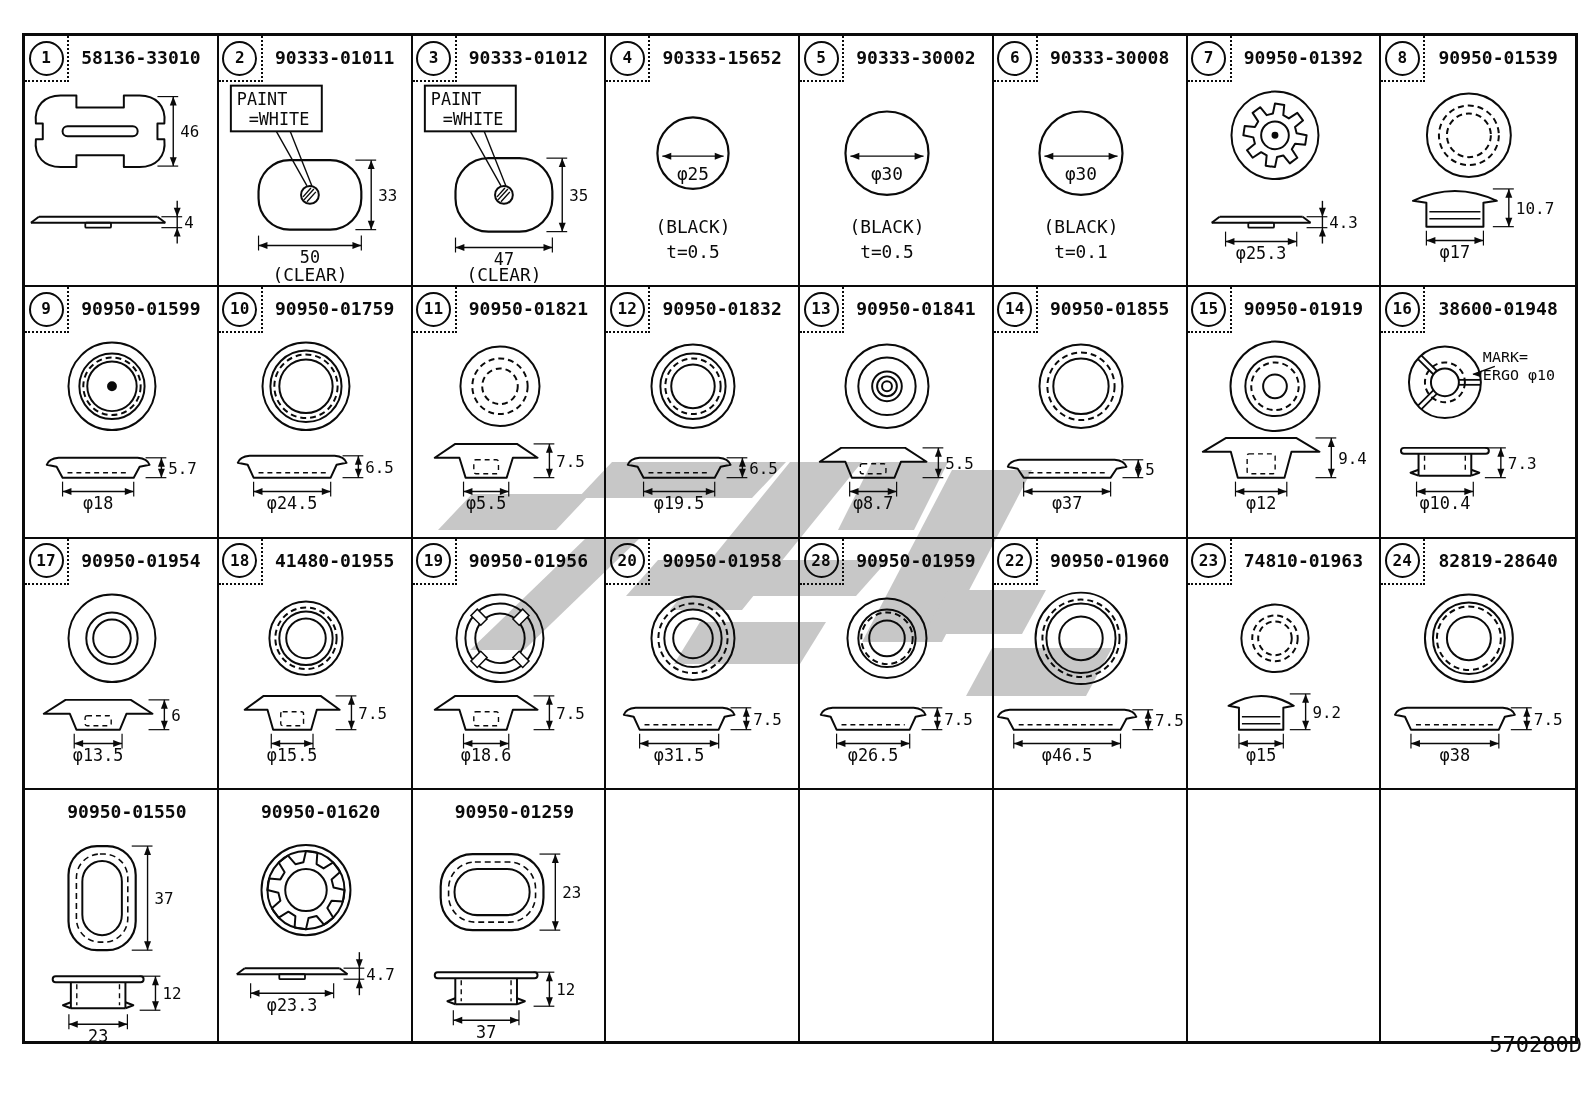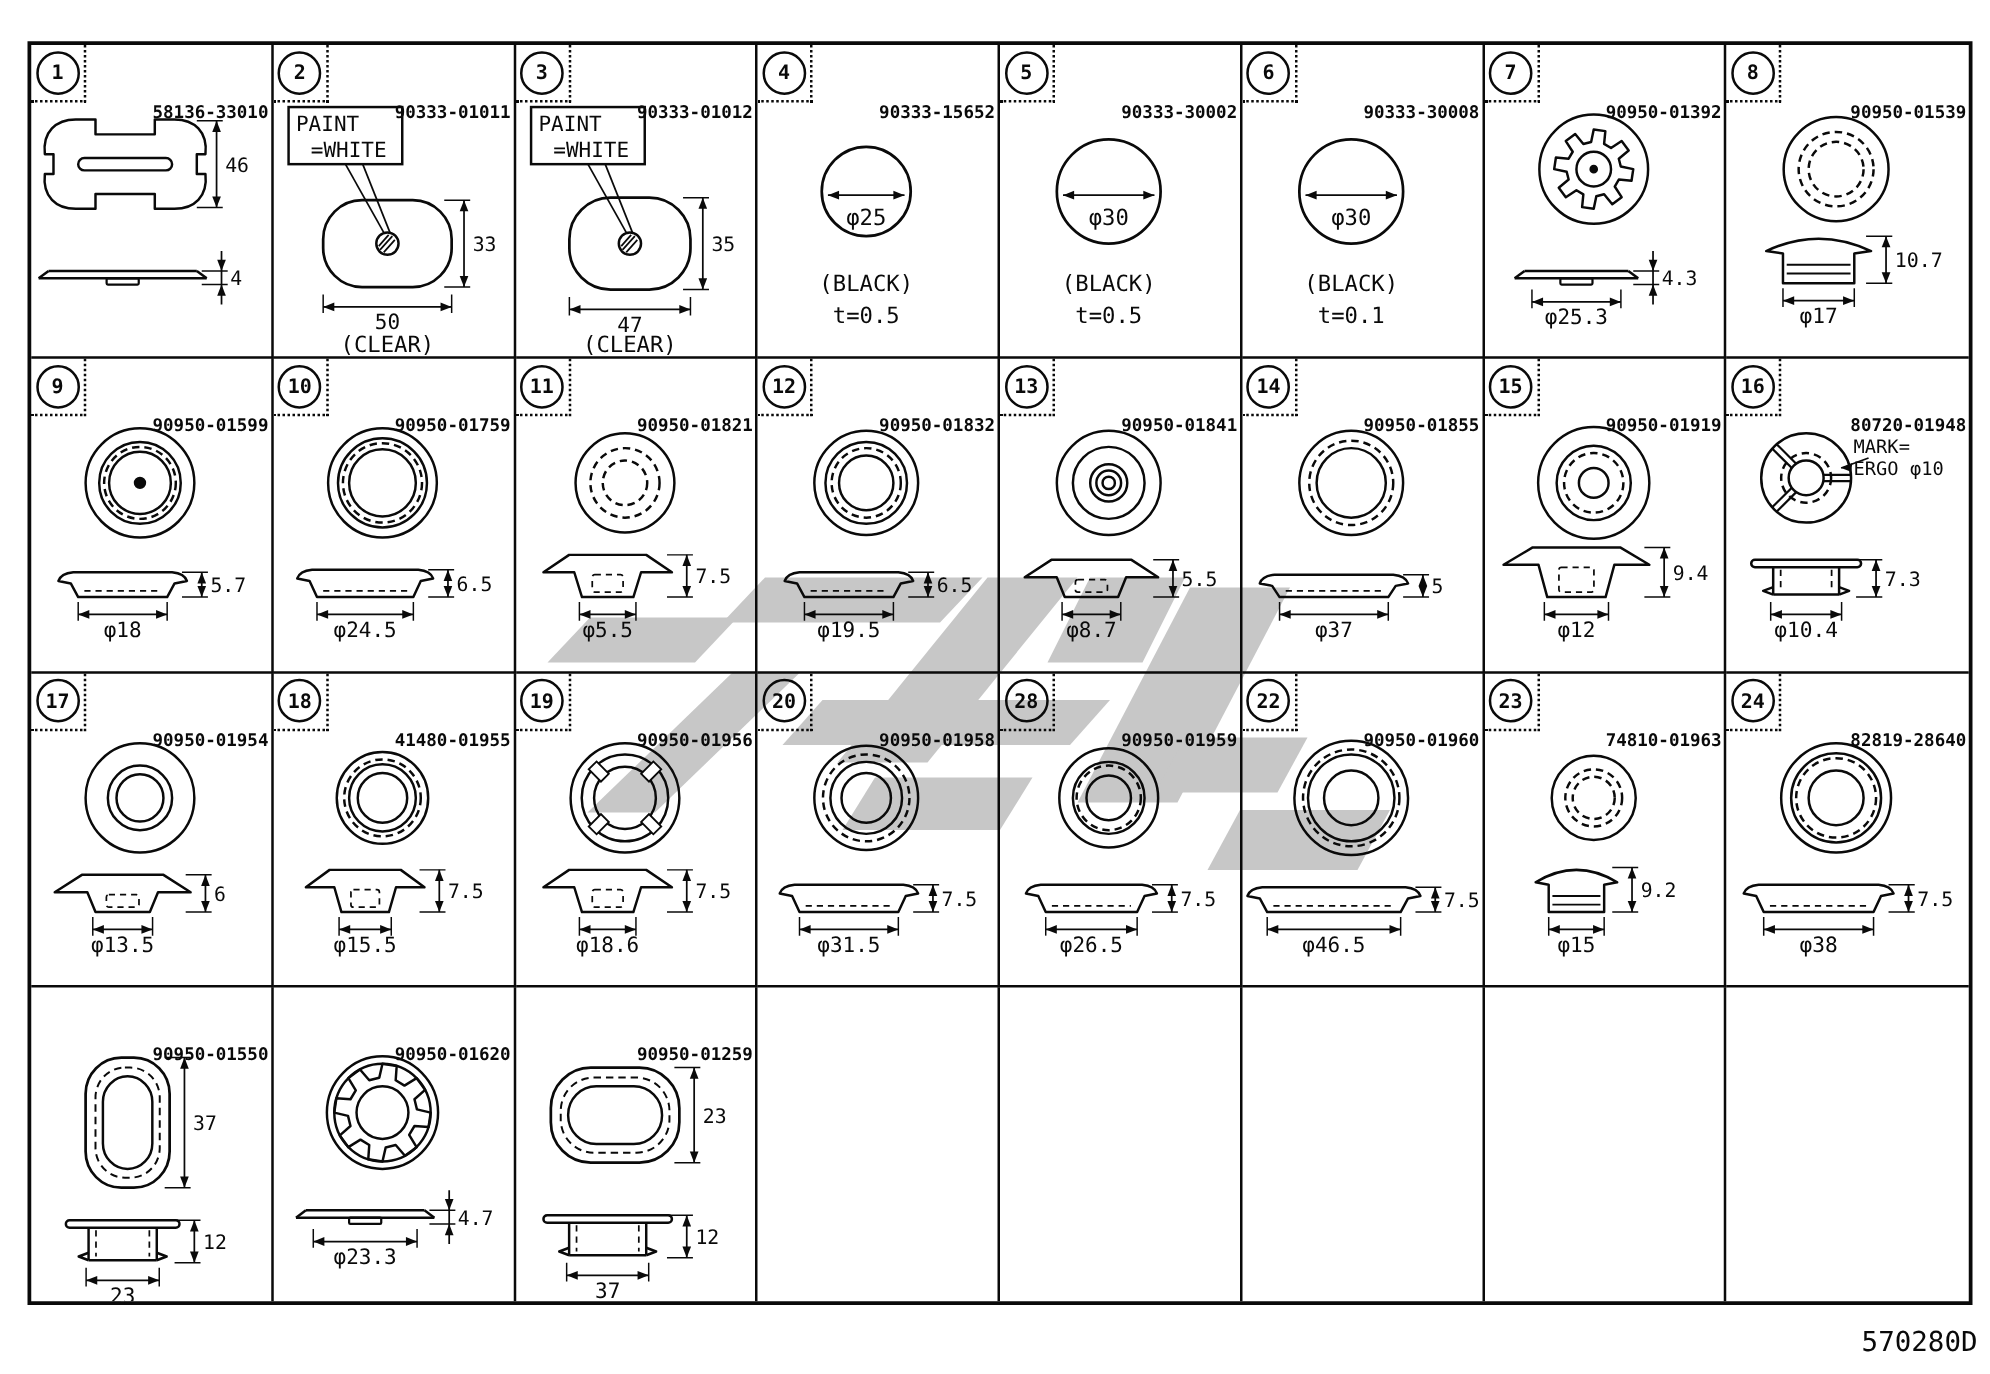--- a/index.html
+++ b/index.html
@@ -11,25 +11,25 @@
         grid-template-columns:repeat(8,1fr);grid-template-rows:repeat(4,1fr);z-index:2;}
   .cell{position:relative;border-right:2px solid #0a0a0a;border-bottom:2px solid #0a0a0a;}
   .cell:nth-child(8n){border-right:none;}
   .cell:nth-child(n+25){border-bottom:none;}
   .badge{position:absolute;left:0;top:0;width:42px;height:44px;
          border-right:2px dotted #0a0a0a;border-bottom:2px dotted #0a0a0a;
          display:flex;align-items:center;justify-content:center;z-index:3;}
   .badge i{width:31px;height:31px;border:2px solid #0a0a0a;border-radius:50%;
            display:flex;align-items:center;justify-content:center;
            font-style:normal;font-weight:bold;font-size:16px;line-height:1;}
-  .part{position:absolute;top:11px;left:42px;right:2px;text-align:right;
-        font-size:14px;font-weight:bold;letter-spacing:0px;z-index:2;white-space:nowrap;margin-top:35px;}
+  .part{position:absolute;top:11px;left:42px;right:2px;text-align:center;
+        font-size:18px;font-weight:bold;letter-spacing:0px;z-index:2;white-space:nowrap;}
   .cell.nobadge .part{left:14px;}
   svg.draw{position:absolute;left:0;top:0;width:100%;height:100%;z-index:2;}
-  .code{position:absolute;top:1062px;right:10px;font-size:22px;z-index:3;}
+  .code{position:absolute;top:1032px;right:10px;font-size:22px;z-index:3;}
 </style>
 </head>
 <body>
 
 <svg class="wm" width="1592" height="1099" viewBox="0 0 1592 1099">
   <g fill="#c7c7c7">
     <polygon points="472,494 590,494 556,530 438,530"></polygon>
     <polygon points="586,538 640,538 524,650 470,650"></polygon>
     <polygon points="612,462 786,462 752,498 578,498"></polygon>
     <polygon points="790,462 862,462 742,610 670,610"></polygon>
@@ -411,21 +411,21 @@
         <line x1="48.04" y1="206" x2="99.96000000000001" y2="206" stroke="#0a0a0a" stroke-width="1.4"></line>
         <polygon points="48.04,206 57.04,202.5 57.04,209.5" fill="#0a0a0a"></polygon>
         <polygon points="99.96000000000001,206 90.96000000000001,202.5 90.96000000000001,209.5" fill="#0a0a0a"></polygon>
         <text x="74" y="224" text-anchor="middle" font-size="17" fill="#0a0a0a" font-family="DejaVu Sans Mono, monospace">φ12</text>
       </svg>
     </div>
     <div class="cell">
       <div class="badge">
         <i>16</i>
       </div>
-      <div class="part">80720-01948</div>
+      <div class="part">38600-01948</div>
       <svg class="draw" viewBox="0 0 194 251" preserveAspectRatio="none">
         <circle cx="64" cy="96" r="36" fill="none" stroke="#0a0a0a" stroke-width="2"></circle>
         <circle cx="64" cy="96" r="20" fill="none" stroke="#0a0a0a" stroke-width="2" stroke-dasharray="6 4"></circle>
         <circle cx="64" cy="96" r="14" fill="none" stroke="#0a0a0a" stroke-width="2"></circle>
         <line x1="52.33273811042197" y1="104.13172798364529" x2="36.77638892431792" y2="119.68807716974935" stroke="#0a0a0a" stroke-width="1.8"></line>
         <line x1="55.86827201635471" y1="107.66726188957803" x2="40.31192283025066" y2="123.22361107568209" stroke="#0a0a0a" stroke-width="1.8"></line>
         <line x1="55.8682720163547" y1="84.33273811042197" x2="40.31192283025065" y2="68.77638892431791" stroke="#0a0a0a" stroke-width="1.8"></line>
         <line x1="52.332738110421964" y1="87.86827201635471" x2="36.776388924317914" y2="72.31192283025065" stroke="#0a0a0a" stroke-width="1.8"></line>
         <line x1="78" y1="98.5" x2="100" y2="98.5" stroke="#0a0a0a" stroke-width="1.8"></line>
         <line x1="78" y1="93.5" x2="100" y2="93.5" stroke="#0a0a0a" stroke-width="1.8"></line>

